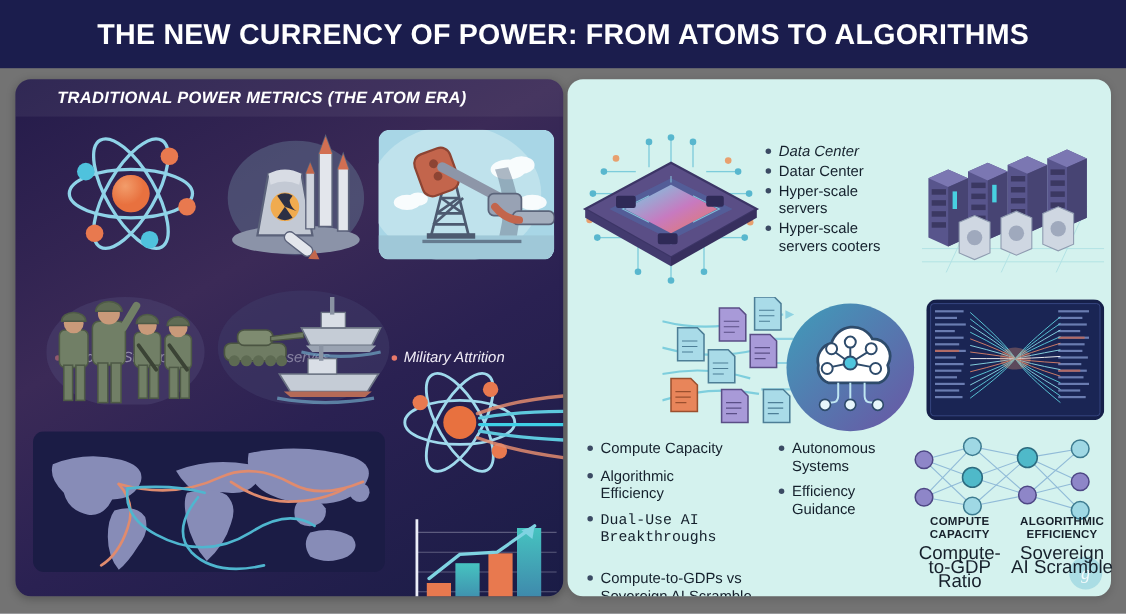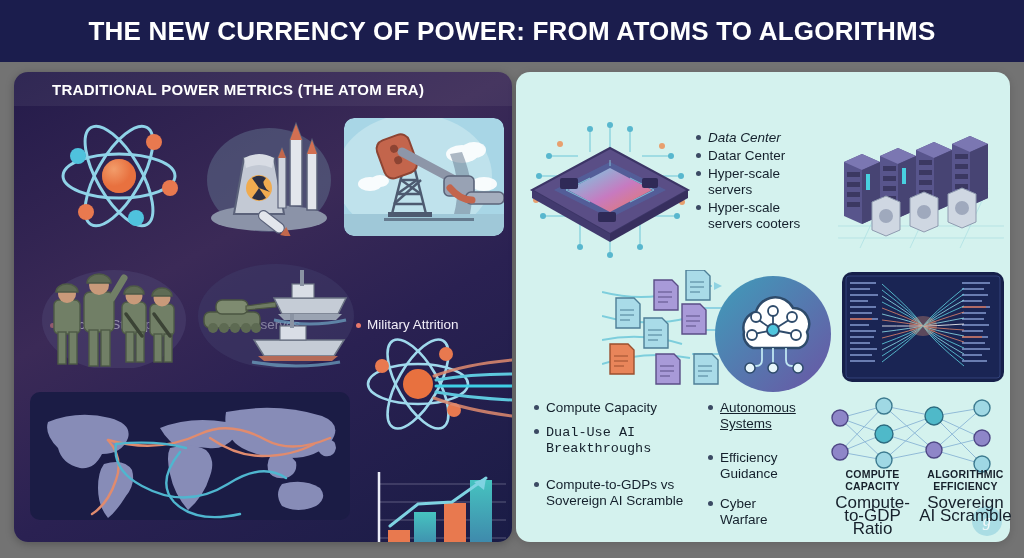--- a/index.html
+++ b/index.html
@@ -21,20 +21,21 @@
     letter-spacing:.2px;text-align:center;white-space:nowrap;
     font-family:"Liberation Sans", sans-serif;
   }
 
   
   .panel{position:absolute;border-radius:14px;overflow:hidden;}
   .panel-left{
     left:14px;top:72px;width:498px;height:470px;
     background:linear-gradient(150deg,#241b4a 0%,#3b2a57 38%,#2a2152 62%,#1a1c46 100%);
     box-shadow:0 2px 8px rgba(0,0,0,.25);
+    font-style:italic;
   }
   .panel-right{
     left:516px;top:72px;width:494px;height:470px;
     background:#d4f2ee;
     box-shadow:0 2px 8px rgba(0,0,0,.15);
   }
   .panel-hdr{
     height:34px;display:flex;align-items:center;
     font-size:15px;font-weight:bold;letter-spacing:.3px;white-space:nowrap;
   }
@@ -683,42 +684,42 @@
           <path d="M40 90 Q72 66 81 54 Q90 42 122 16" stroke="#5fd2e0"></path>
         </g>
         <ellipse cx="81" cy="54" rx="14" ry="10" fill="#d98b6e" opacity=".35"></ellipse>
       </svg>
     </div>
 
     <div class="abs" style="left:18px;top:328px;width:180px;">
       <div class="bul" style="margin-bottom:9px;">
         <span class="d"></span><span>Compute Capacity</span>
       </div>
+      <div class="bul" style="margin-bottom:9px;">
+        <span class="d"></span><span>Algorithmic</span>
+        <span class="bul-ind">Efficiency</span>
+      </div>
       <div class="bul" style="margin-bottom:20px;font-family:Liberation Mono, monospace;">
         <span class="d"></span><span>Dual-Use AI</span>
         <span class="bul-ind">Breakthroughs</span>
       </div>
       <div class="bul">
         <span class="d"></span><span>Compute-to-GDPs vs</span>
         <span class="bul-ind">Sovereign AI Scramble</span>
       </div>
     </div>
 
     <div class="abs" style="left:192px;top:328px;width:130px;">
-      <div class="bul" style="margin-bottom:18px;text-decoration:underline;">
+      <div class="bul" style="margin-bottom:7px;">
         <span class="d"></span><span>Autonomous</span>
         <span class="bul-ind">Systems</span>
       </div>
       <div class="bul" style="margin-bottom:14px;">
         <span class="d"></span><span>Efficiency</span>
         <span class="bul-ind">Guidance</span>
-      </div>
-      <div class="bul">
-        <span class="d"></span><span>Cyber</span>
-        <span class="bul-ind">Warfare</span>
       </div>
     </div>
 
     <div class="scene" style="left:306px;top:322px;width:186px;height:84px;">
       <svg width="186" height="84" viewBox="0 0 186 84">
         <g stroke="#7aa8d0" stroke-width="1" opacity=".75" fill="none">
           <path d="M18 24 L62 12"></path>
             <path d="M18 24 L62 40"></path>
             <path d="M18 24 L62 66"></path>
           <path d="M18 58 L62 12"></path>

